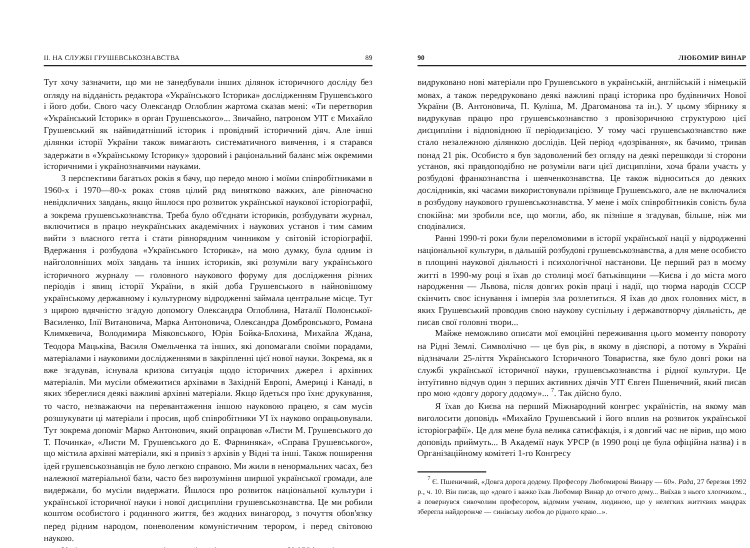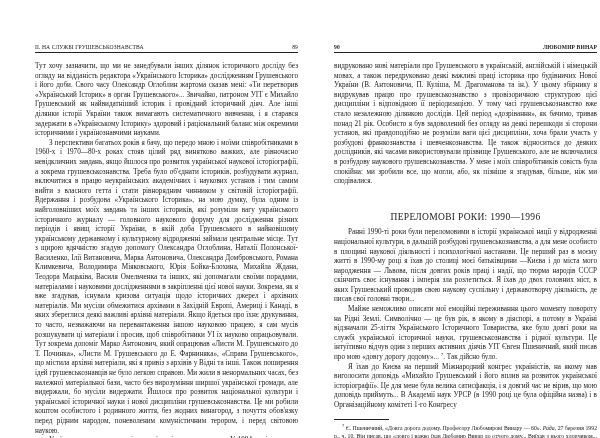--- a/index.html
+++ b/index.html
@@ -36,21 +36,20 @@
   </div>
 </div>
 
 <div class="page right">
   <div class="header bold">
     <span class="l">90</span>
     <span class="r">ЛЮБОМИР ВИНАР</span>
   </div>
   <div class="body">
     <p class="noindent">видруковано нові матеріали про Грушевського в українській, англійській і німецькій мовах, а також передруковано деякі важливі праці історика про будівничих Нової України (В. Антоновича, П. Куліша, М. Драгоманова та ін.). У цьому збірнику я видрукував працю про грушевськознавство з провізоричною структурою цієї дисципліни і відповідною її періодизацією. У тому часі грушевськознавство вже стало незалежною ділянкою дослідів. Цей період «дозрівання», як бачимо, тривав понад 21 рік. Особисто я був задоволений без огляду на деякі перешкоди зі сторони установ, які правдоподібно не розуміли ваги цієї дисципліни, хоча брали участь у розбудові франкознавства і шевченкознавства. Це також відноситься до деяких дослідників, які часами використовували прізвище Грушевського, але не включалися в розбудову наукового грушевськознавства. У мене і моїх співробітників совість була спокійна: ми зробили все, що могли, або, як пізніше я згадував, більше, ніж ми сподівалися.</p>
-    <div class="section-title">ПЕРЕЛОМОВІ РОКИ: 1990—1996</div>
     <p>Ранні 1990-ті роки були переломовими в історії української нації у відродженні національної культури, в дальшій розбудові грушевськознавства, а для мене особисто в площині наукової діяльності і психологічної настанови. Це перший раз в моєму житті в 1990-му році я їхав до столиці моєї батьківщини —Києва і до міста мого народження — Львова, після довгих років праці і надії, що тюрма народів СССР скінчить своє існування і імперія зла розлетиться. Я їхав до двох головних міст, в яких Грушевський проводив свою наукову суспільну і державотворчу діяльність, де писав свої головні твори...</p>
     <p><span>Майже неможливо описати мої емоційні переживання цього моменту повороту на Рідні Землі. Символічно — це був рік, в якому в діяспорі, а потому в Україні відзначали 25-ліття Українського Історичного Товариства, яке було довгі роки на службі української історичної науки, грушевськознавства і рідної культури. Це інтуїтивно відчув один з перших активних діячів УІТ Євген Пшеничний, який писав про мою «довгу дорогу додому»...</span> <sup>7</sup><span>. Так дійсно було.</span></p>
     <p>Я їхав до Києва на перший Міжнародний конгрес україністів, на якому мав виголосити доповідь «Михайло Грушевський і його вплив на розвиток української історіографії». Це для мене була велика сатисфакція, і я довгий час не вірив, що мою доповідь приймуть... В Академії наук УРСР (в 1990 році це була офіційна назва) і в Організаційному комітеті 1-го Конгресу</p>
     <div class="fn-rule"></div>
     <div class="footnote">
       <sup>7</sup>
       <span>Є. Пшеничний,</span>
       <span>«Довга дорога додому. Професору Любомирові Винару — 60».</span>
       <em>Рада</em><span>, 27 березня 1992 р., ч. 10. Він писав, що «довго і важко їхав Любомир Винар до отчого дому... Виїхав з нього хлопчиком.., а повернувся сивочолим професором, відомим ученим, людиною, що у нелегких життєвих мандрах зберегла найдорожче — синівську любов до рідного краю...».</span>
     </div>

